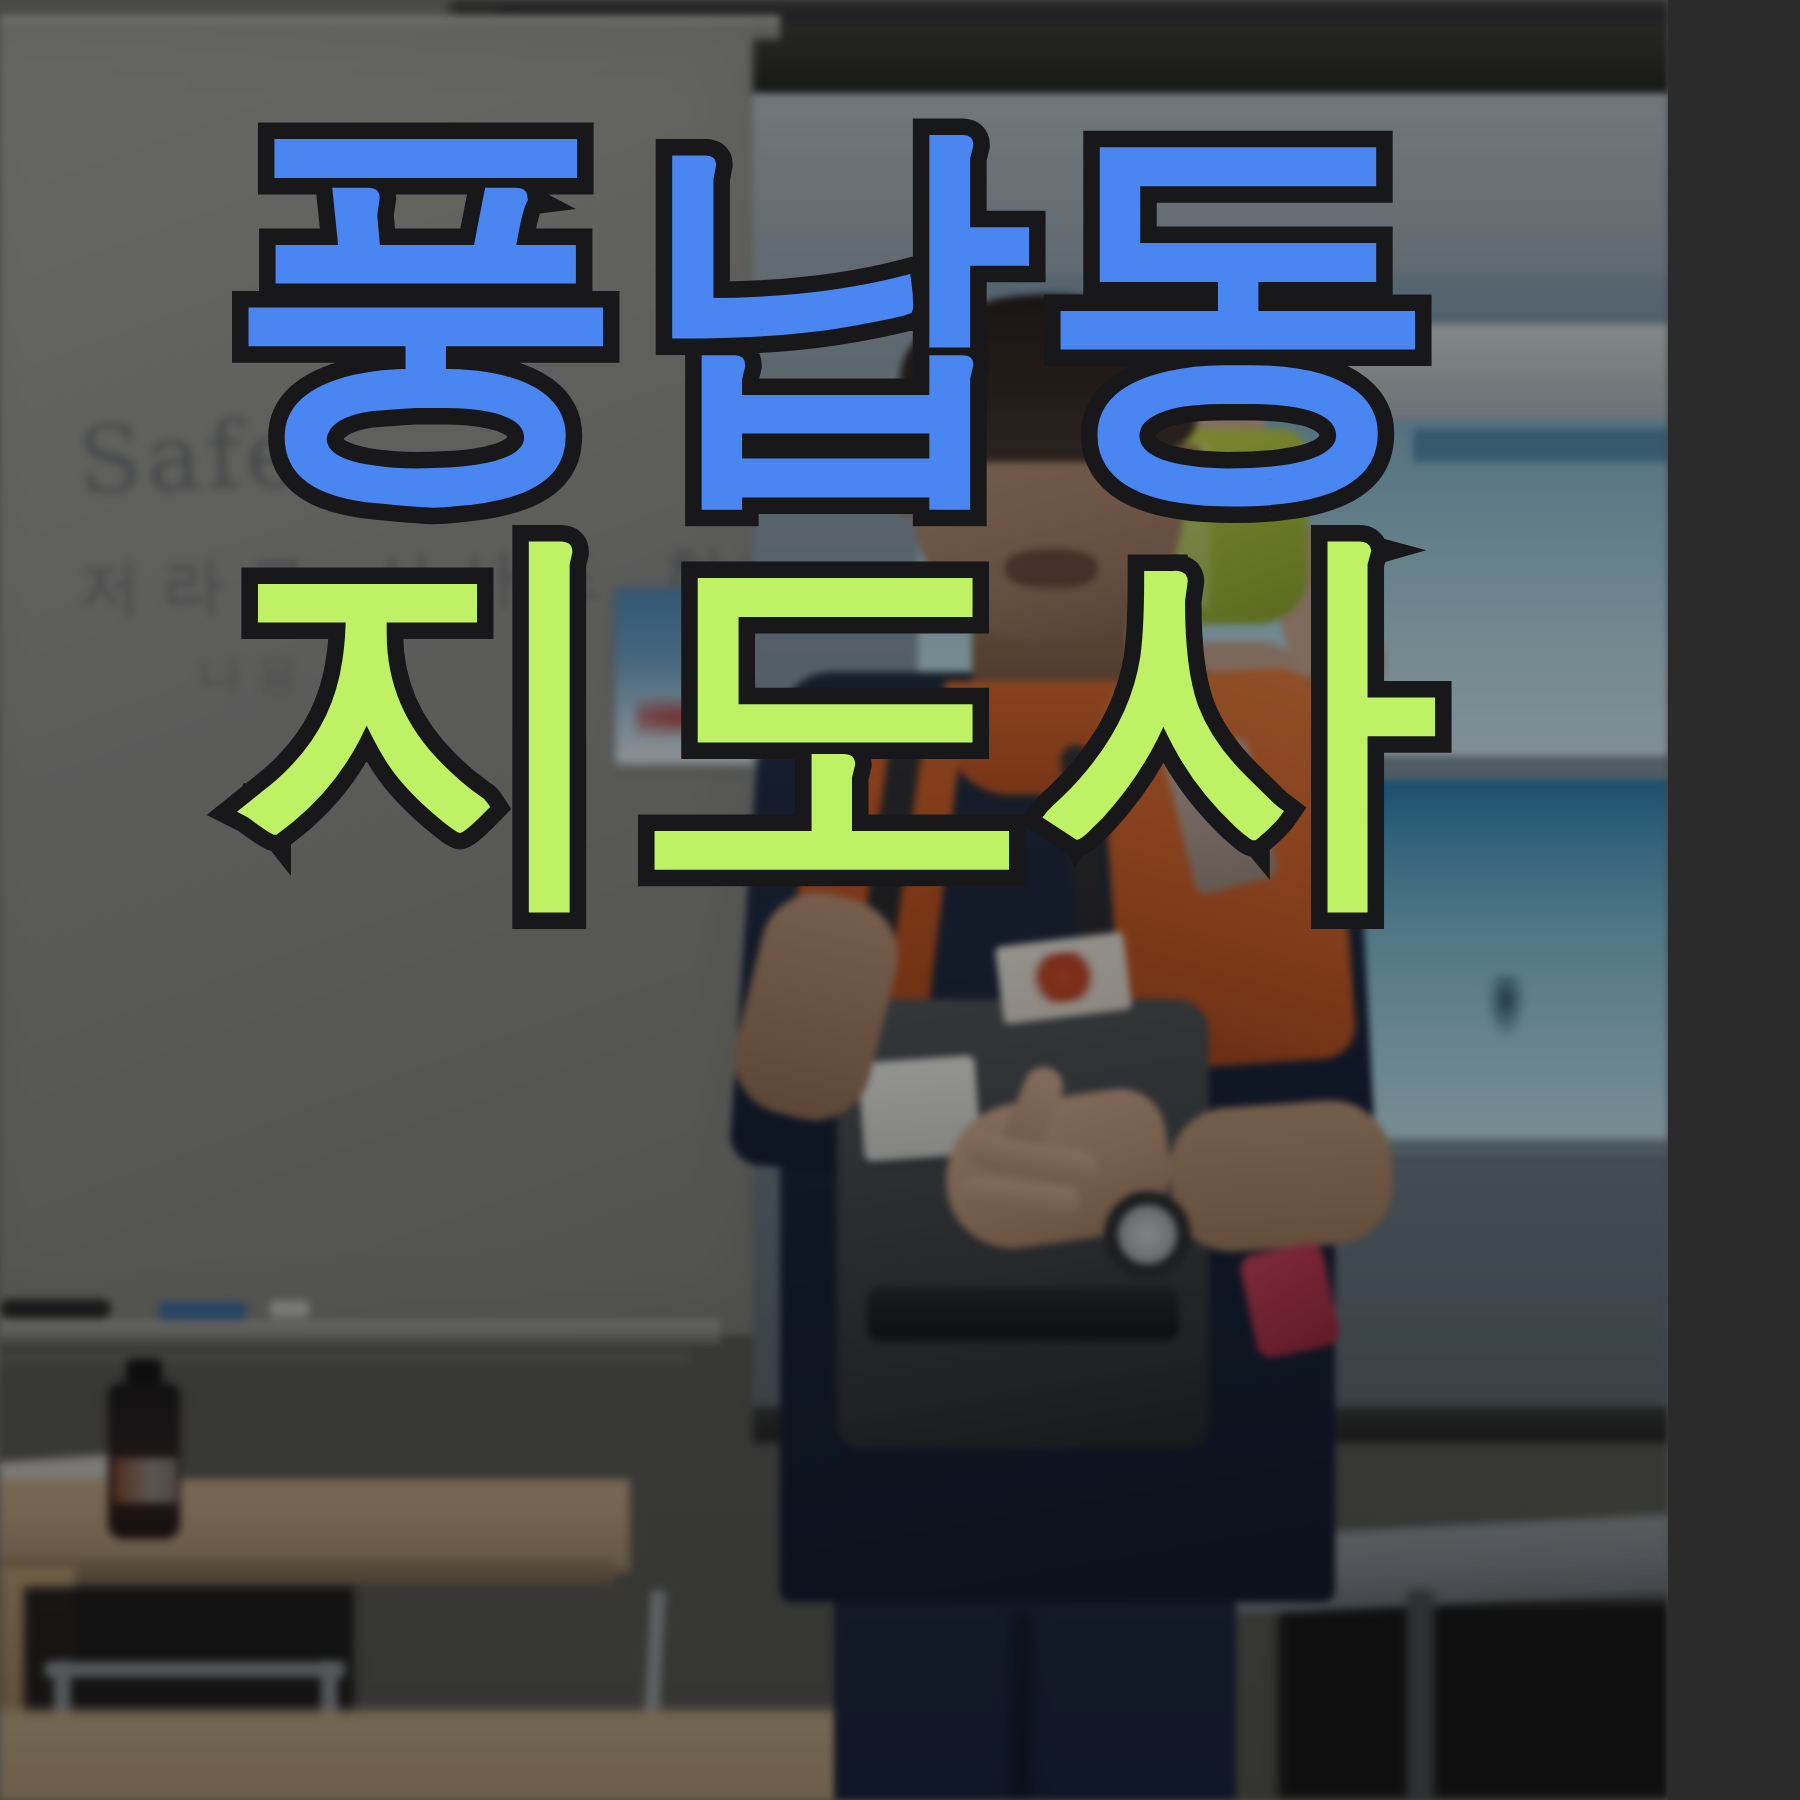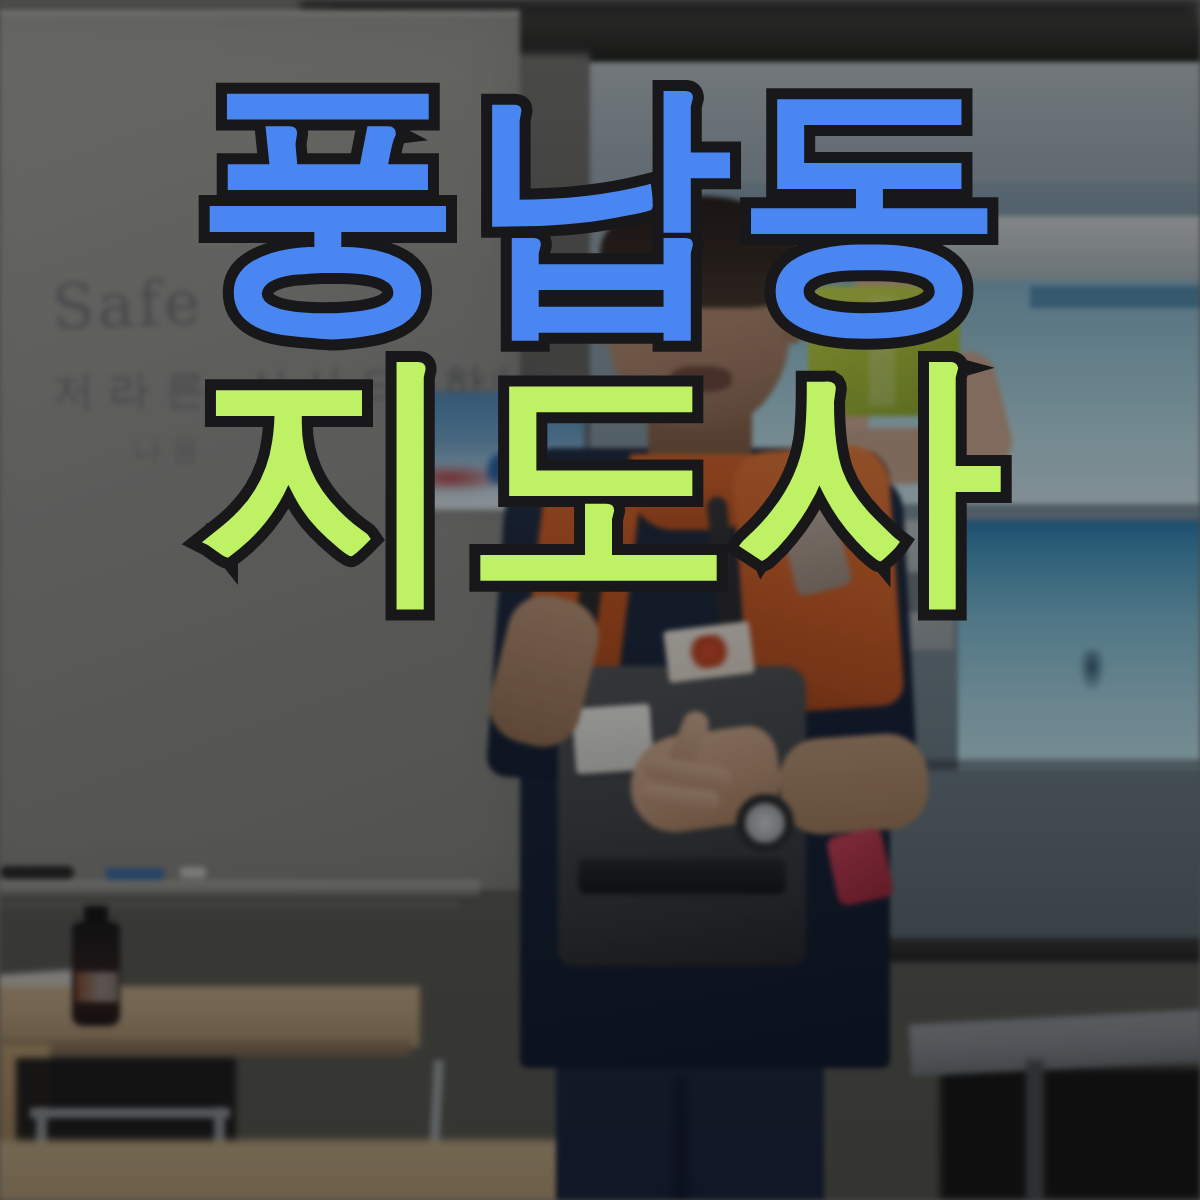--- a/index.html
+++ b/index.html
@@ -5,21 +5,21 @@
 <style>
   html, body {
     margin: 0;
     padding: 0;
     background: #2b2b2b;
   }
   * { box-sizing: border-box; }
 
   .poster {
     position: relative;
-    width: 1200px;
+    width: 1112px;
     height: 1200px;
     overflow: hidden;
     font-family: "DejaVu Sans", "Liberation Sans", sans-serif;
     background: #6f6f6d;
   }
 
   
   .photo {
     position: absolute;
     inset: 0;

